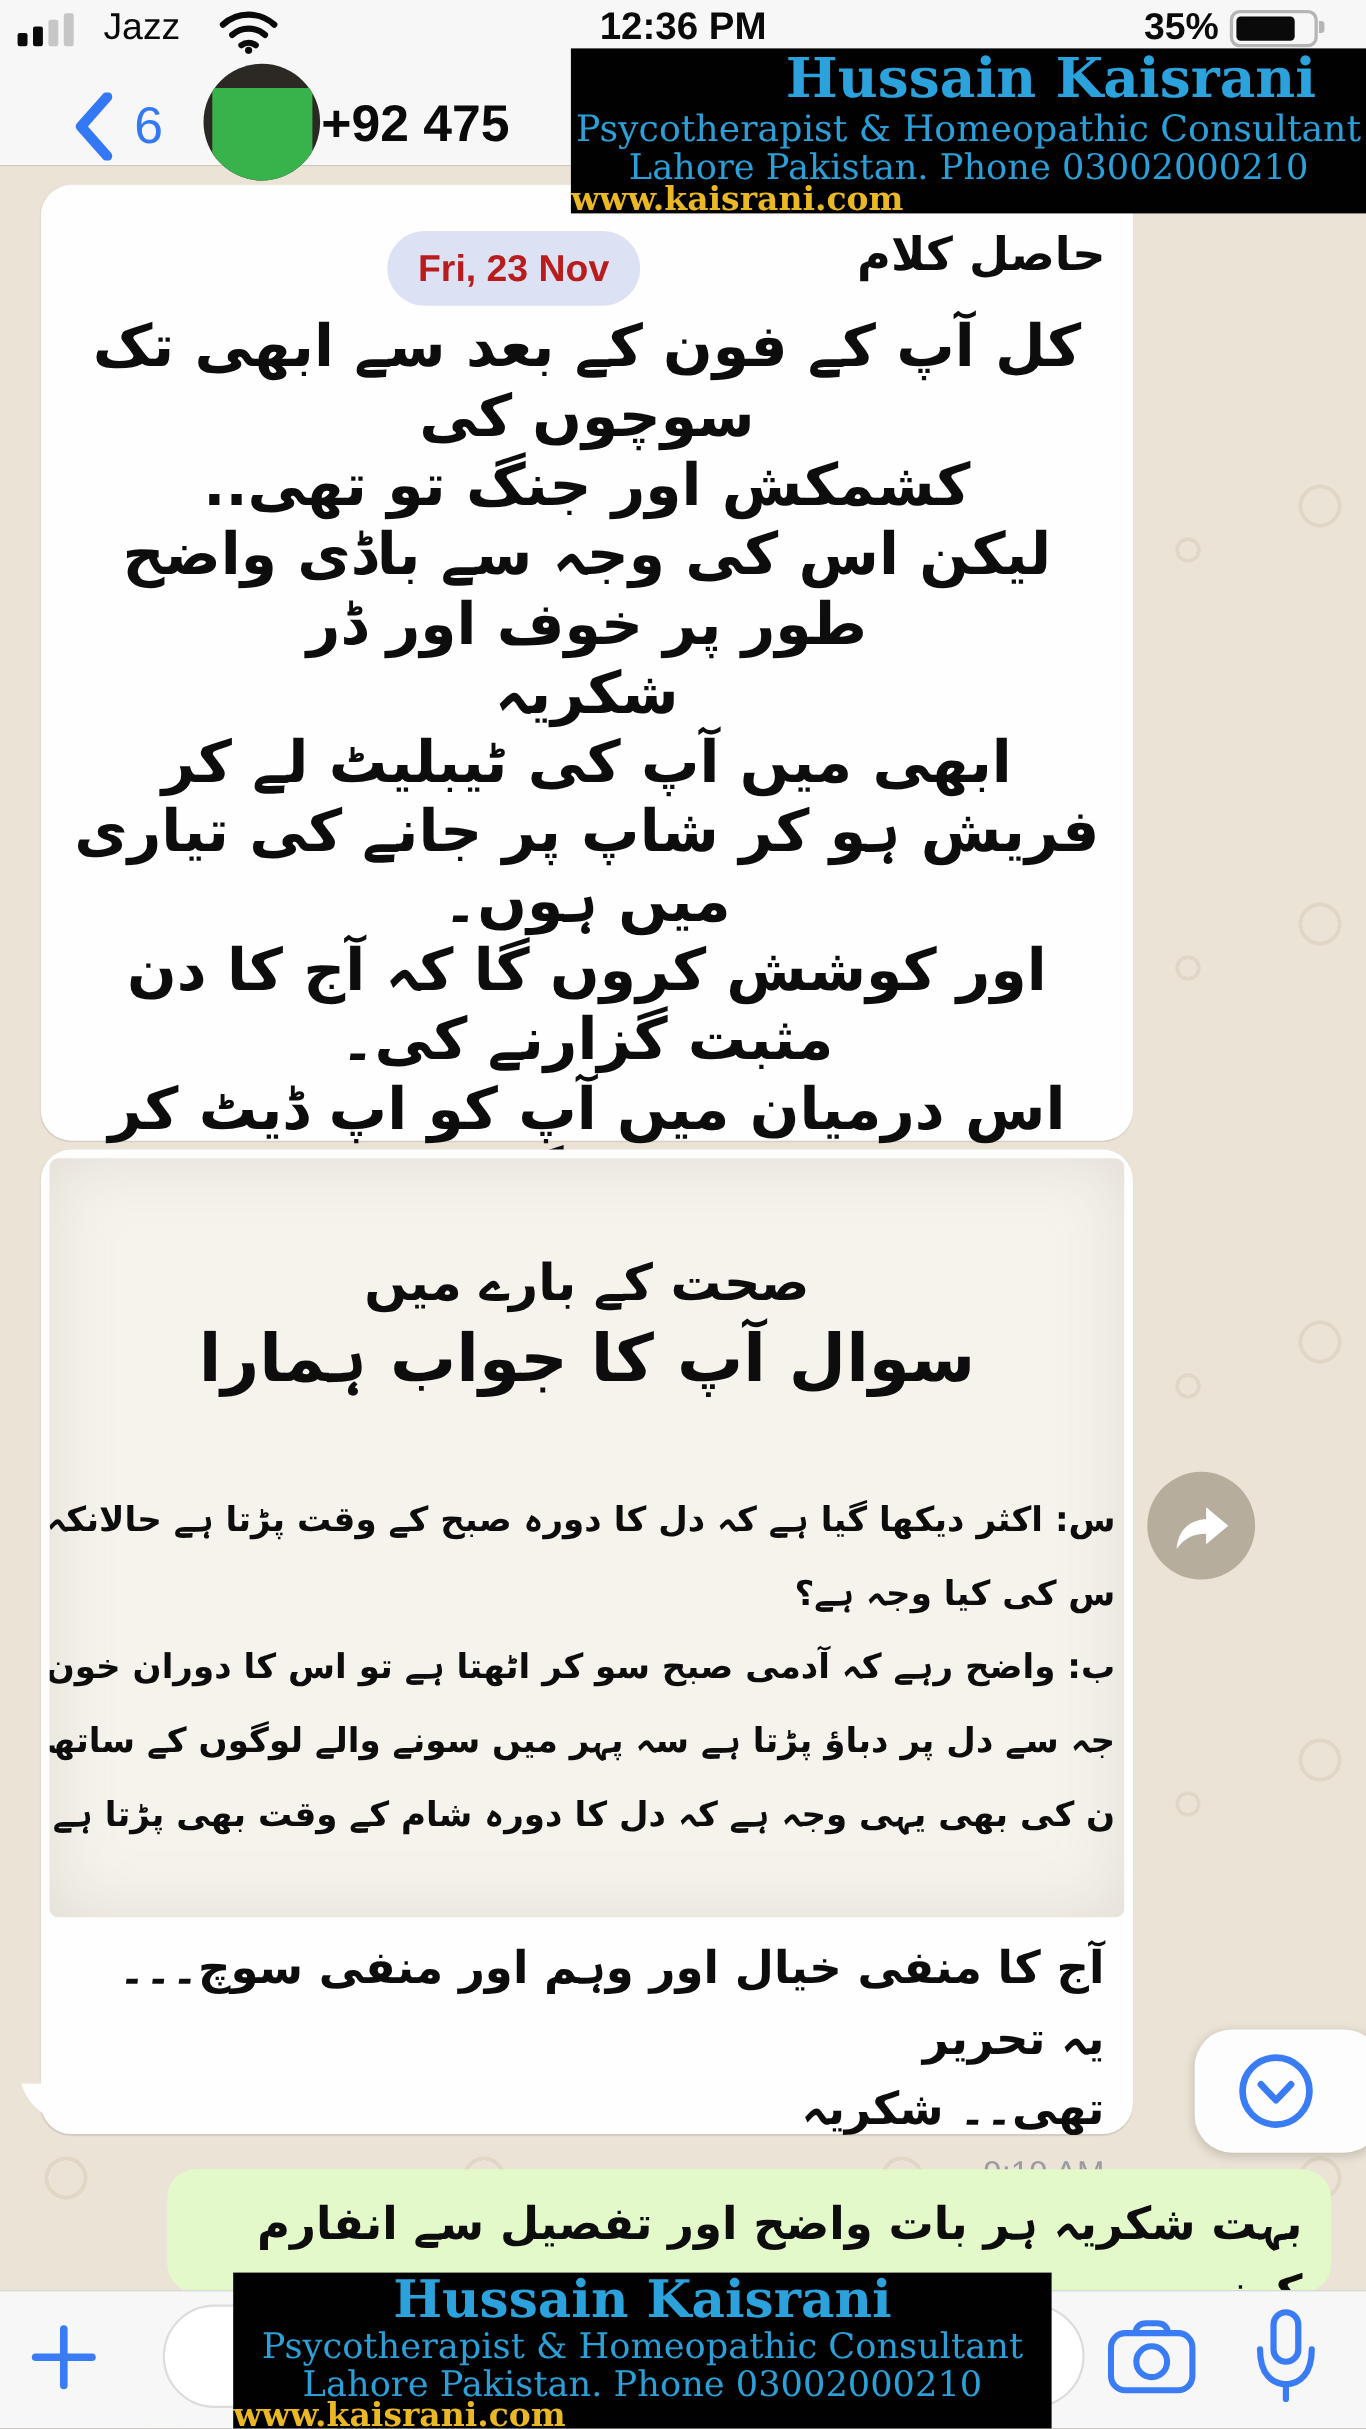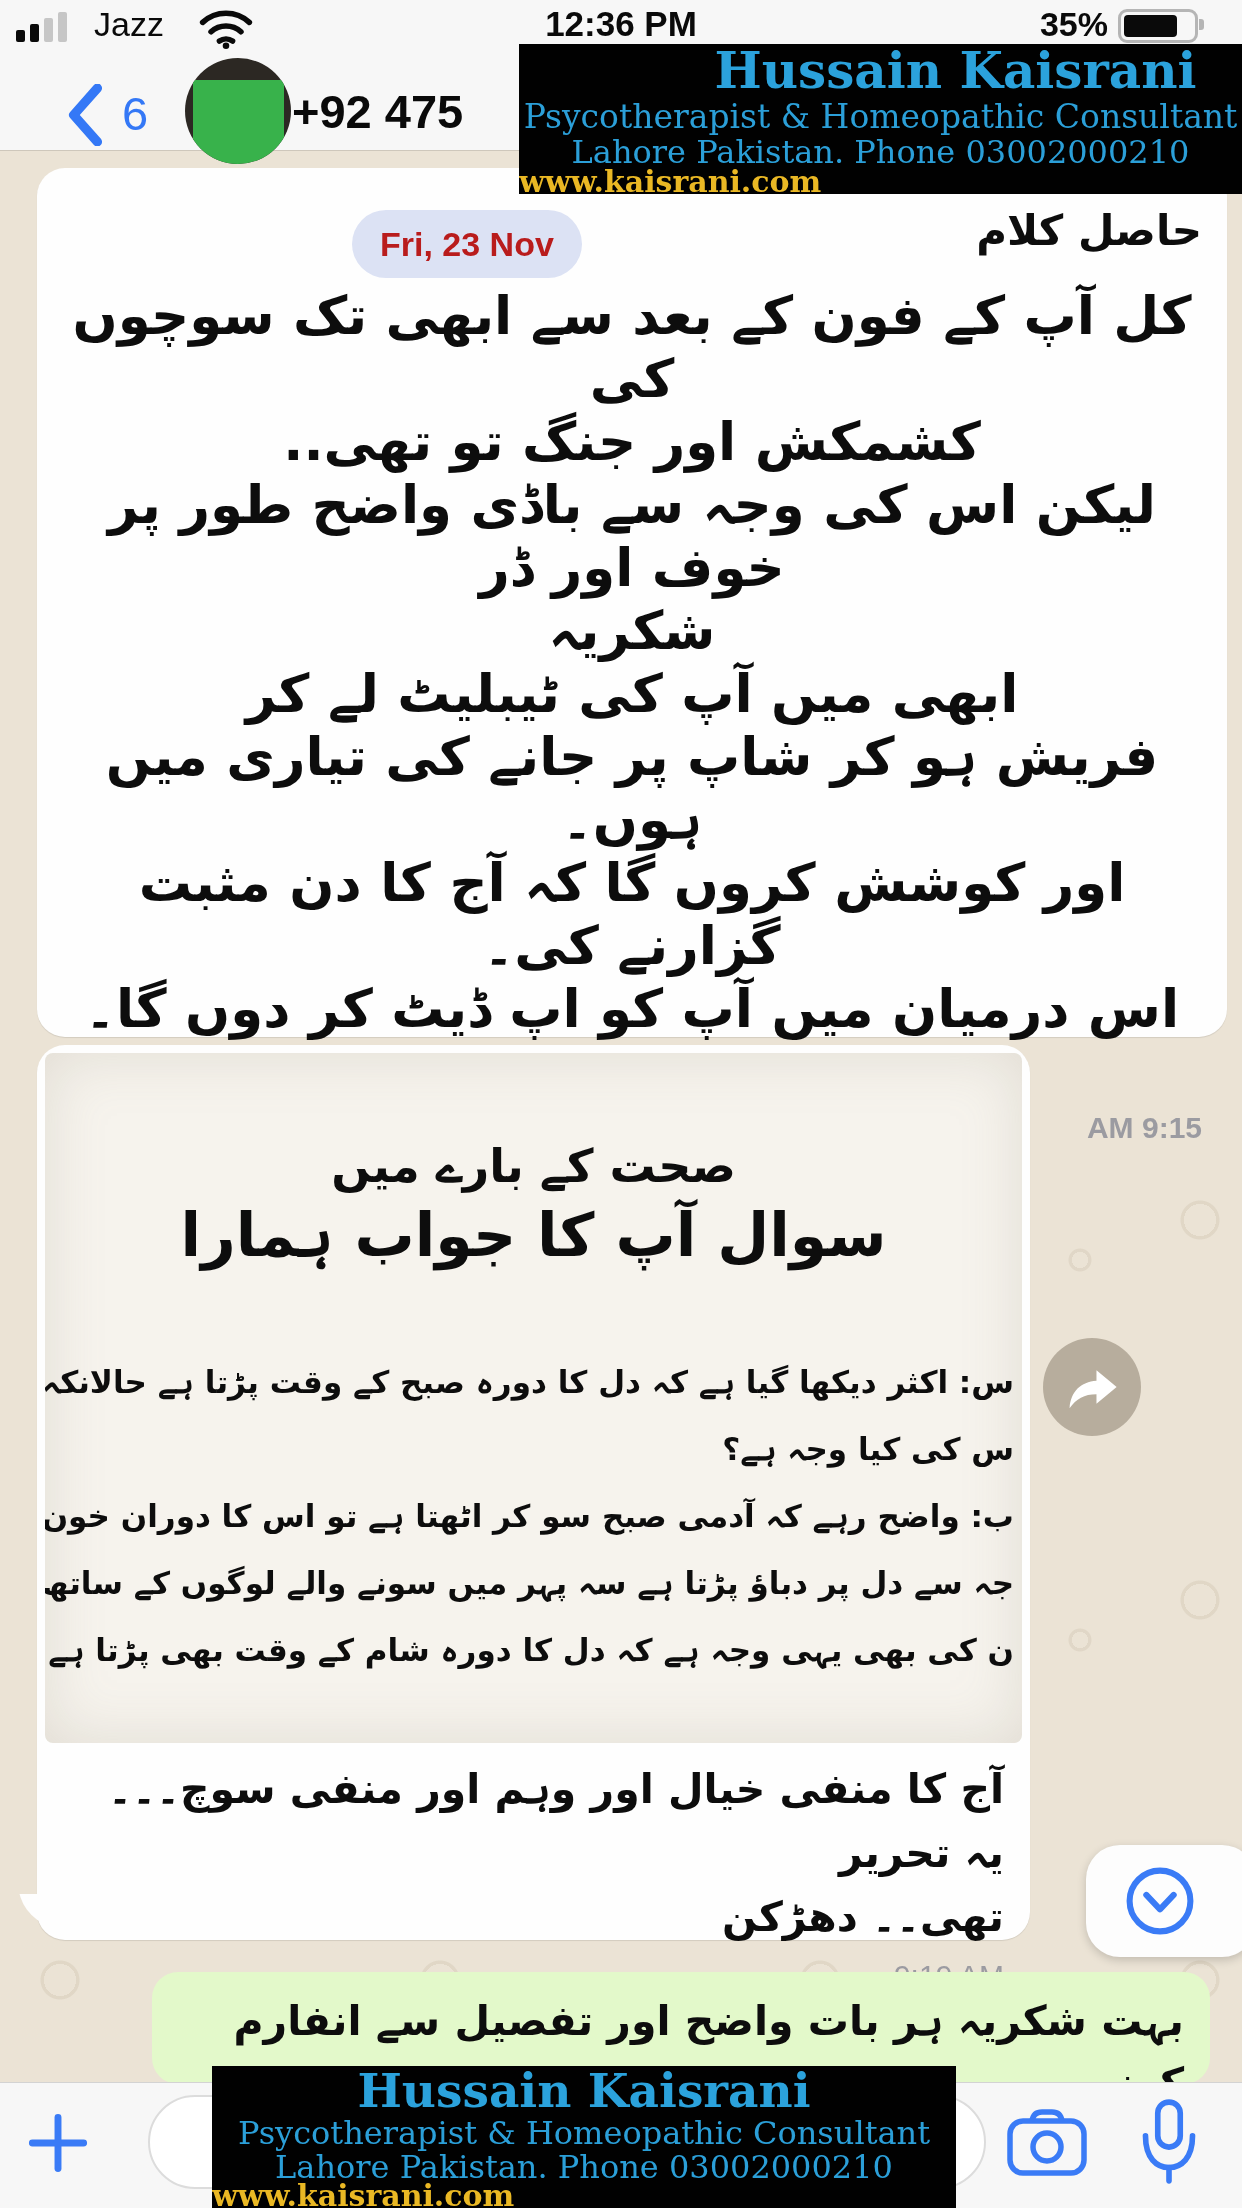--- a/index.html
+++ b/index.html
@@ -45,21 +45,21 @@
   .banner-top .bline2{font-size:32px;line-height:34px;}
   .banner-top .bsite{font-size:30px;line-height:25px;padding-right:4px;}
   .banner-bot{left:212px;top:2066px;width:744px;height:142px;}
   .banner-bot .bname{font-size:47px;line-height:50px;}
   .banner-bot .bline1{font-size:32px;line-height:34px;}
   .banner-bot .bline2{font-size:32px;line-height:34px;}
   .banner-bot .bsite{font-size:30px;line-height:24px;padding-right:10px;}
   
   .urdu{direction:rtl;font-weight:700;color:#0d0d0d;font-family:"DejaVu Sans",sans-serif;}
   .bubble{position:absolute;background:#fefefe;border-radius:28px;z-index:1;box-shadow:0 1px 1px rgba(0,0,0,.10);}
-  .b1{left:37px;top:168px;width:1190px;height:869px;padding:30px 25px 0 25px;box-sizing:border-box;}
+  .b1{left:37px;top:168px;width:993px;height:869px;padding:30px 25px 0 25px;box-sizing:border-box;}
   .b1 .row0{position:relative;height:72px;}
   .b1 .row0 .lead{position:absolute;right:0;top:0;font-size:42px;line-height:66px;}
   .b1 .lines{margin-top:14px;}
   .b1 .lines div{font-size:53px;line-height:63px;text-align:center;}
   .msgtime{text-align:right;font-size:30px;color:#9b9ba1;font-family:"Liberation Sans",sans-serif;}
   .b1 .msgtime{margin-top:8px;}
   .datepill{position:absolute;left:352px;top:210px;z-index:3;background:#dce2f4;border-radius:34px;
     padding:0 28px;height:68px;line-height:68px;font-size:34px;font-weight:700;color:#b91c1c;}
   .b2{left:37px;top:1045px;width:993px;height:895px;padding:8px;box-sizing:border-box;}
   .b2:before{content:"";position:absolute;left:-12px;bottom:12px;width:34px;height:34px;background:#fefefe;
@@ -157,21 +157,21 @@
       <div class="body">
         <div>س:   اکثر دیکھا گیا ہے کہ دل کا دورہ صبح کے وقت پڑتا ہے حالانکہ اس وقت آدمی تازہ دم ہوتا</div>
         <div>س کی کیا وجہ ہے؟</div>
         <div>ب:   واضح رہے کہ آدمی صبح سو کر اٹھتا ہے تو اس کا دوران خون اور دل کی دھڑکن تیز رہتی ہے اس</div>
         <div>جہ سے دل پر دباؤ پڑتا ہے سہ پہر میں سونے والے لوگوں کے ساتھ بھی ایسا ہی ہوتا ہے اور دل کی</div>
         <div>ن کی بھی یہی وجہ ہے کہ دل کا دورہ شام کے وقت بھی پڑتا ہے ۔</div>
       </div>
     </div>
     <div class="caption urdu">
       <div>آج کا منفی خیال اور وہم اور منفی سوچ۔۔۔ یہ تحریر</div>
-      <div>تھی۔۔ دھڑکن</div>
+      <div>تھی۔۔ شکریہ</div>
     </div>
     <div class="msgtime">9:19 AM</div>
   </div>
 
   <div class="fwd">
     <svg width="56" height="56" viewBox="0 0 100 100">
       <path d="M58 20 L94 50 L58 80 L58 63 C36 63 22 71 10 88 C12 58 30 41 58 39 Z" fill="#ffffff"></path>
     </svg>
   </div>
 

